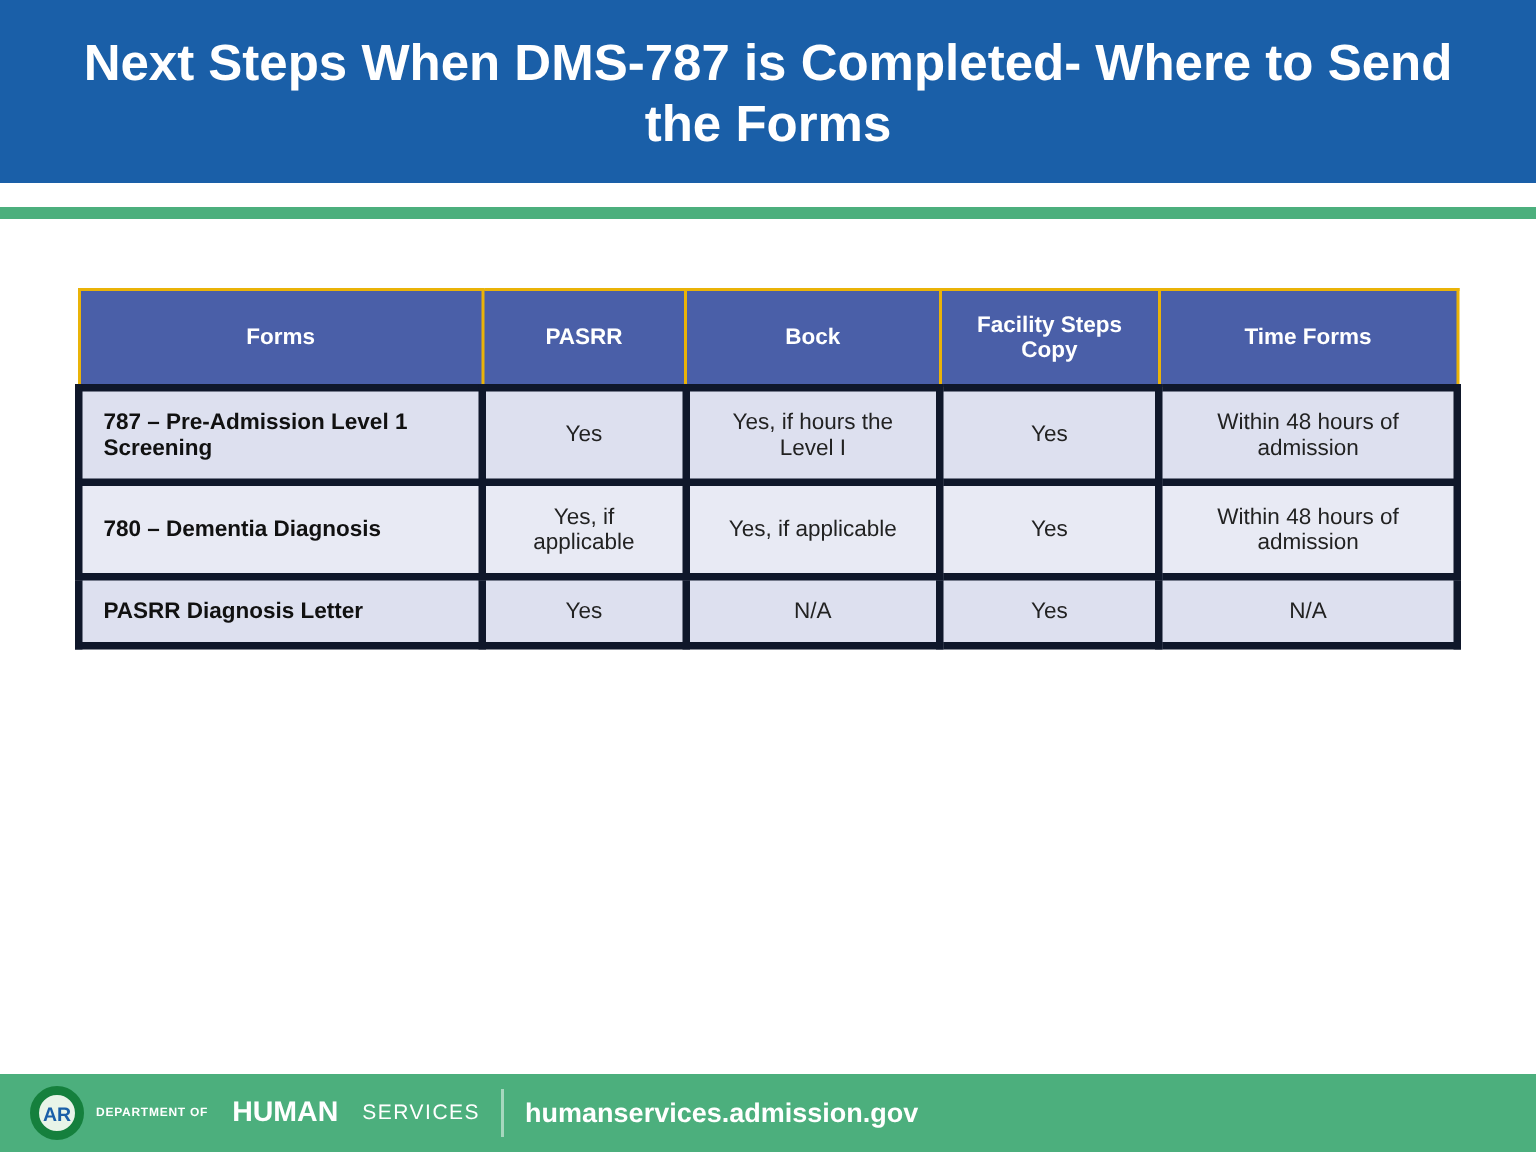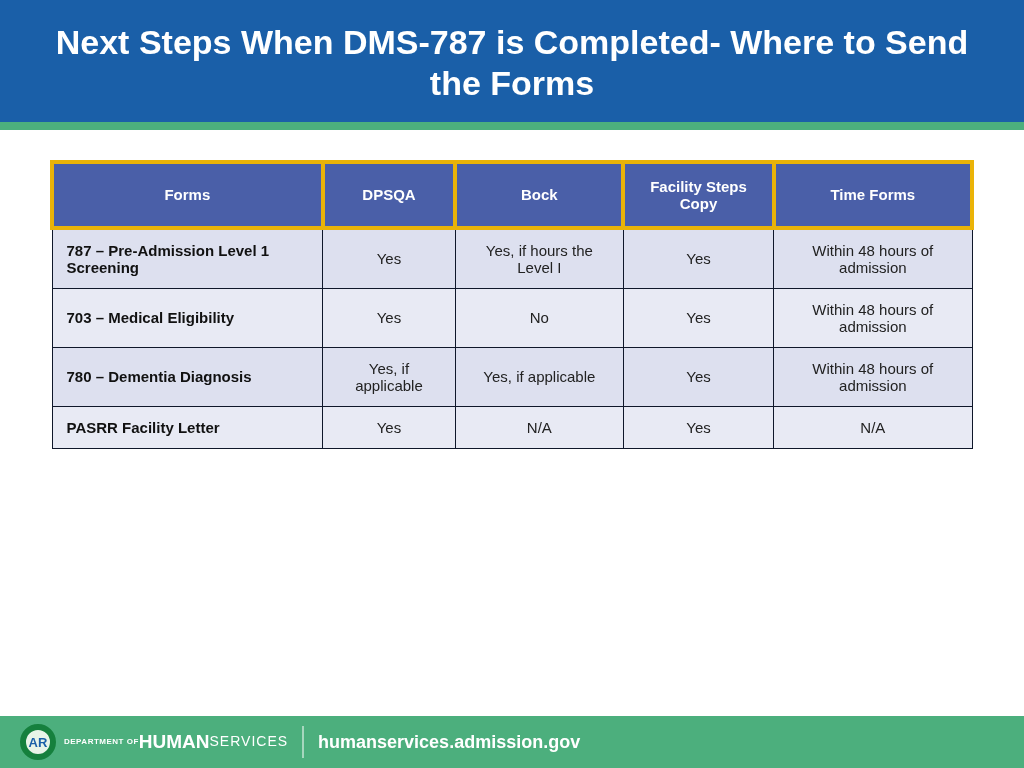--- a/index.html
+++ b/index.html
@@ -1,18 +1,19 @@
 <!DOCTYPE html>
 <html><head>
   <meta charset="utf-8">
   <style>
     * {
       box-sizing: border-box;
       margin: 0;
       padding: 0;
+      gap: 16px;
     }
 
     body {
       width: 1024px;
       height: 768px;
       overflow: hidden;
       font-family: Arial, sans-serif;
       background: #ffffff;
     }
 
@@ -63,27 +64,27 @@
       font-size: 15px;
     }
 
     th {
       background: #4a5fa8;
       color: #ffffff;
       font-weight: bold;
       padding: 14px 12px;
       text-align: center;
       vertical-align: middle;
-      border: 4px solid #eab308;
+      border: 2px solid #eab308;
     }
 
     td {
       padding: 12px 14px;
       vertical-align: middle;
-      border: 1px solid #0f172a;
+      border: 5px solid #0f172a;
       background: #dde0ef;
       text-align: center;
       color: #222;
     }
 
     td.form-name {
       text-align: left;
       font-weight: bold;
       color: #111;
       background: #dde0ef;
@@ -177,50 +178,43 @@
   </div>
 
   <div class="accent-bar"></div>
 
   <div class="content-area">
     <div class="table-container">
       <table>
         <thead>
           <tr>
             <th>Forms</th>
-            <th>DPSQA</th>
+            <th>PASRR</th>
             <th>Bock</th>
             <th>Facility Steps Copy</th>
             <th>Time Forms</th>
           </tr>
         </thead>
         <tbody id="table-body">
         <tr>
               <td class="form-name">787 – Pre-Admission Level 1 Screening</td>
               <td>Yes</td>
               <td>Yes, if hours the Level I</td>
               <td>Yes</td>
               <td>Within 48 hours of admission</td>
             </tr>
             <tr>
-              <td class="form-name">703 – Medical Eligibility</td>
-              <td>Yes</td>
-              <td>No</td>
+              <td class="form-name">780 – Dementia Diagnosis</td>
+              <td>Yes, if applicable</td>
+              <td>Yes, if applicable</td>
               <td>Yes</td>
               <td>Within 48 hours of admission</td>
             </tr>
             <tr>
-              <td class="form-name">780 – Dementia Diagnosis</td>
-              <td>Yes, if applicable</td>
-              <td>Yes, if applicable</td>
-              <td>Yes</td>
-              <td>Within 48 hours of admission</td>
-            </tr>
-            <tr>
-              <td class="form-name">PASRR Facility Letter</td>
+              <td class="form-name">PASRR Diagnosis Letter</td>
               <td>Yes</td>
               <td>N/A</td>
               <td>Yes</td>
               <td>N/A</td>
             </tr>
           </tbody>
       </table>
     </div>
   </div>
 

